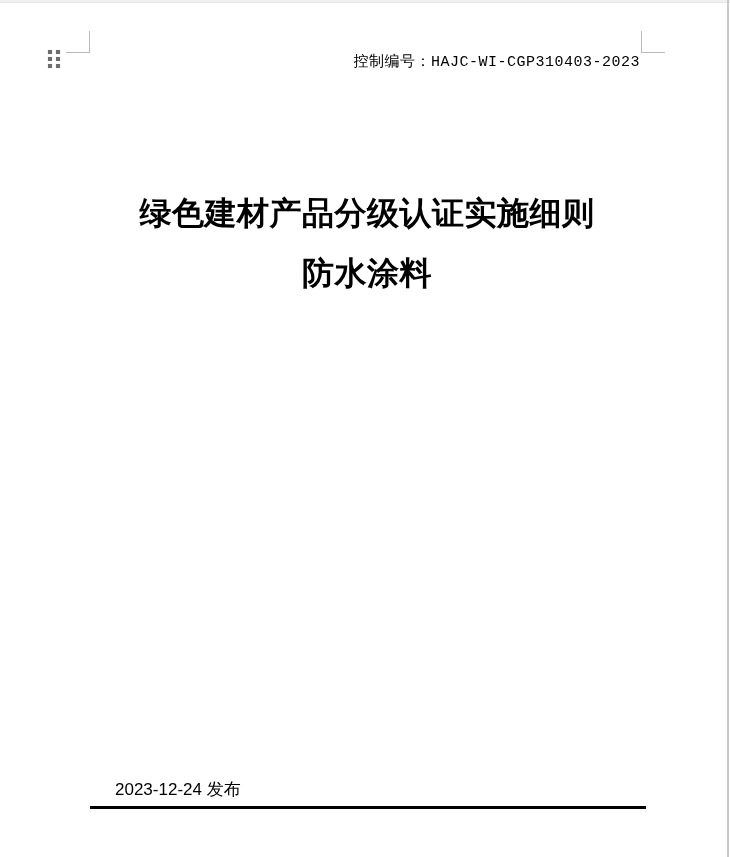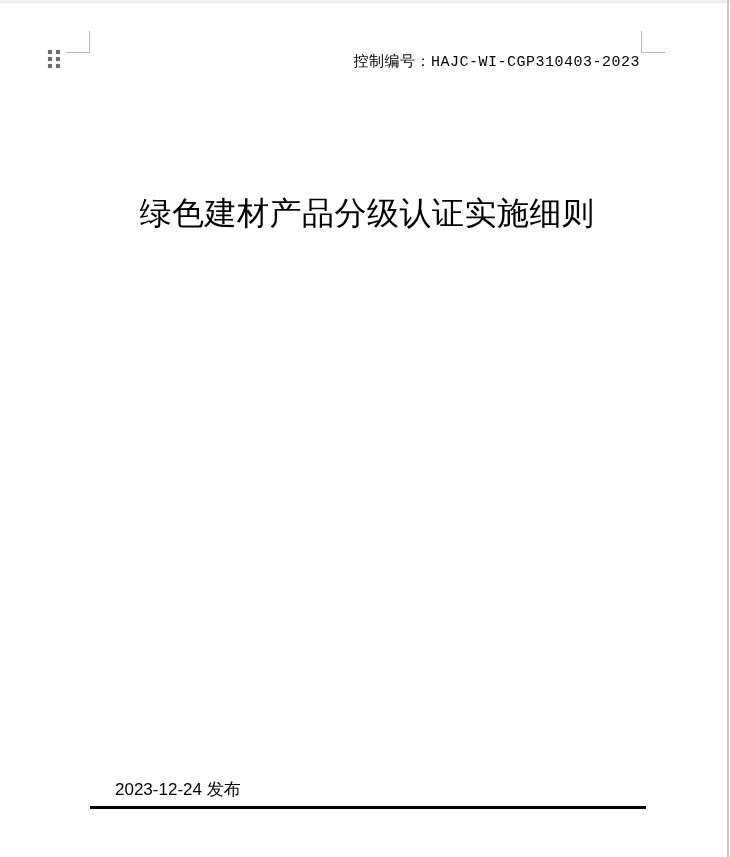--- a/index.html
+++ b/index.html
@@ -58,21 +58,21 @@
   .control-number {
     position: absolute; top: 53px; right: 90px;
     font-family: "Liberation Mono", "DejaVu Sans Mono", monospace;
     font-size: 15px; line-height: 20px;
     letter-spacing: 0.5px;
     white-space: nowrap;
   }
   .title {
     position: absolute; left: 4px; right: 0;
     text-align: center;
-    font-weight: normal;
+    font-weight: bold;
     font-size: 32px; line-height: 1;
     letter-spacing: 0.5px;
     white-space: nowrap;
   }
   .title.line1 { top: 197px; }
   .title.line2 { top: 257px; }
   .dates-row {
     position: absolute; left: 90px; top: 779px;
     width: 556px;
     display: flex;
@@ -113,20 +113,21 @@
     <span class="dot"></span>
     <span class="dot"></span>
     <span class="dot"></span>
     <span class="dot"></span>
   </div>
 
   <div class="control-number">控制编号：HAJC-WI-CGP310403-2023</div>
 
   <div class="title line1">绿色建材产品分级认证实施细则</div>
 
+  <div class="title line2">防水涂料</div>
 
   <div class="dates-row">
     <span class="release">2023-12-24 发布</span>
   </div>
 
   <div class="footer-rule"></div>
 
 
 </div>
 

